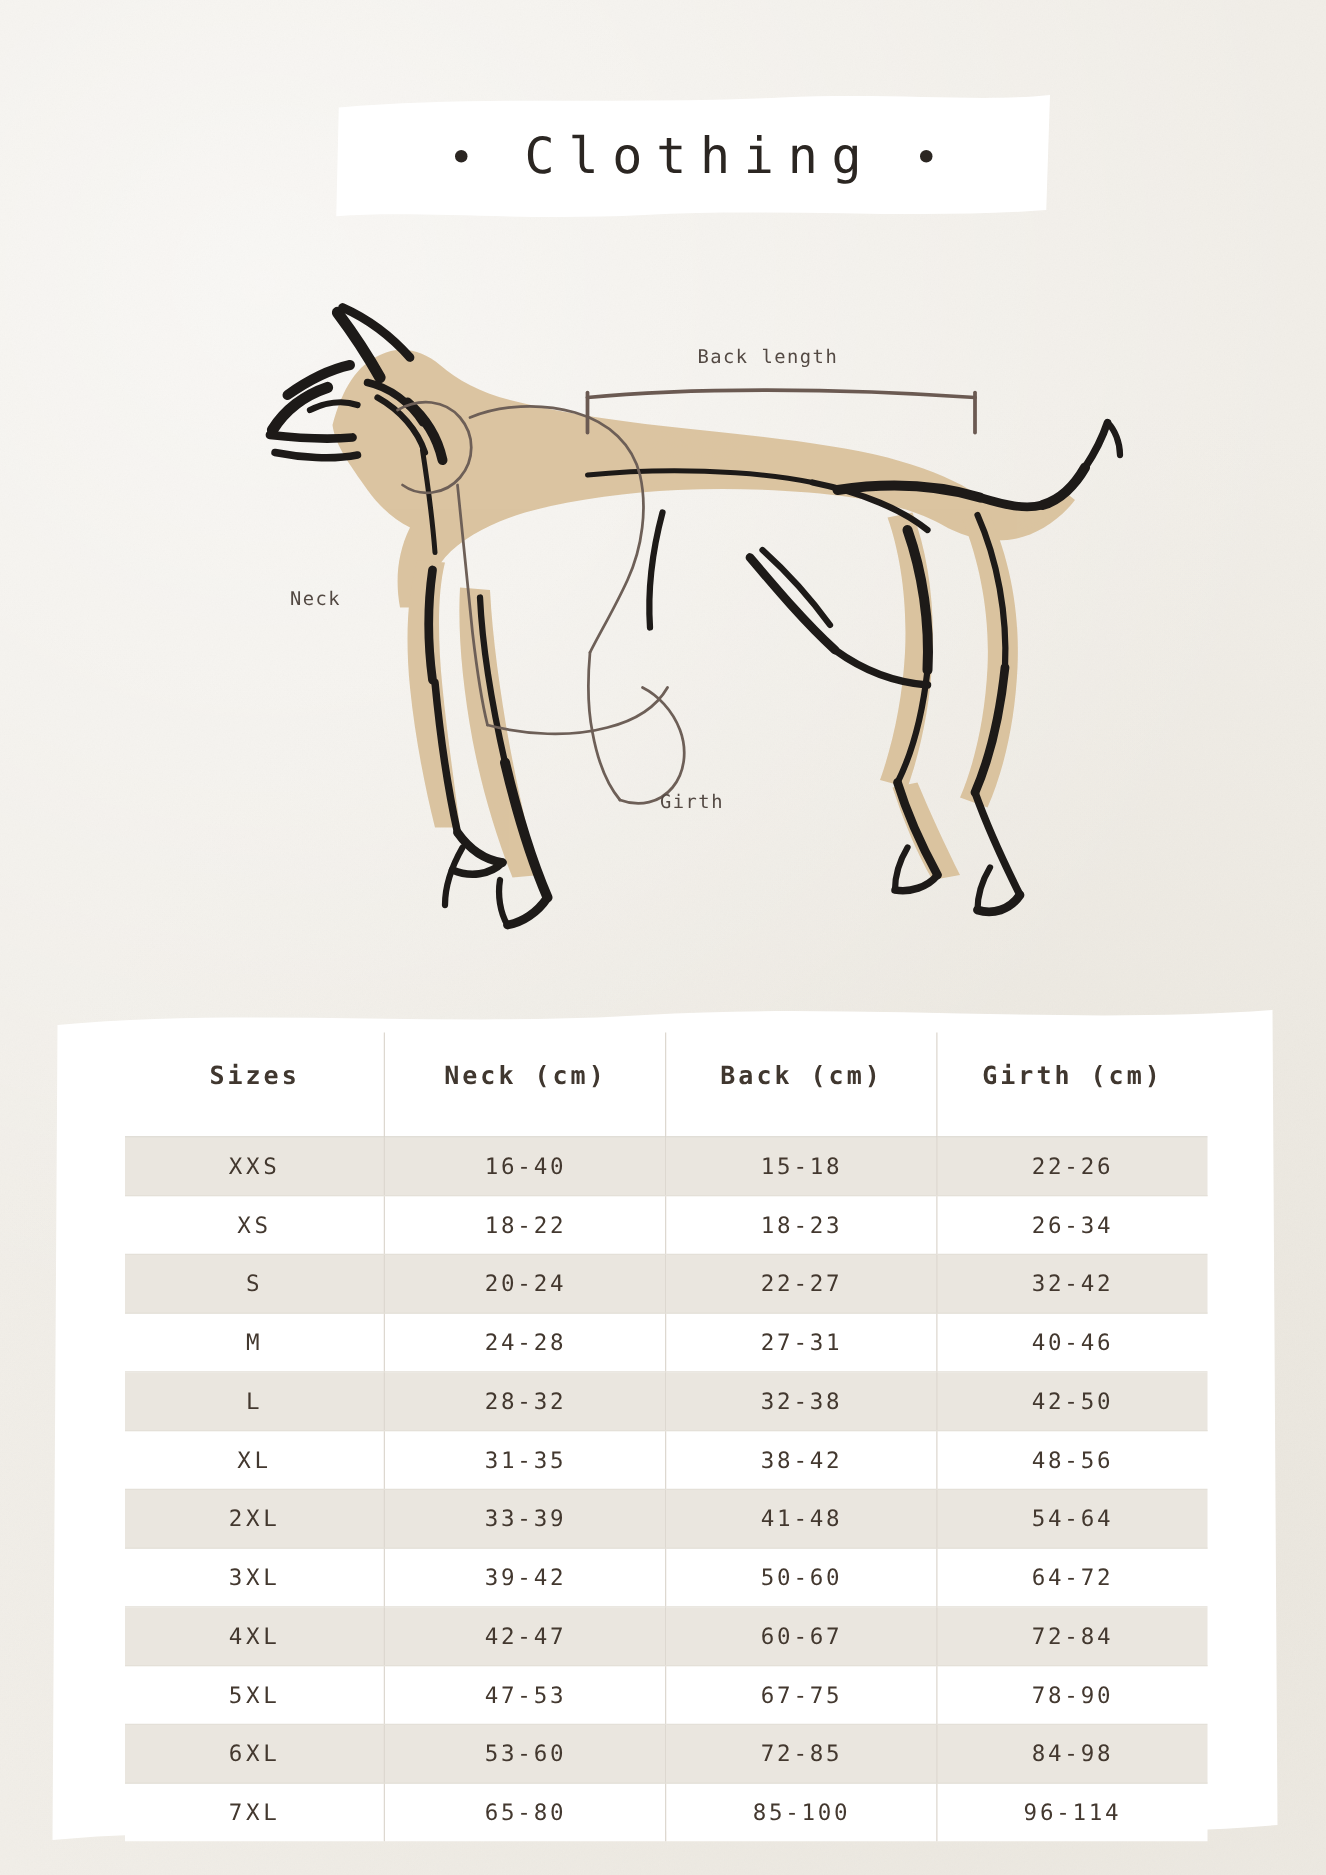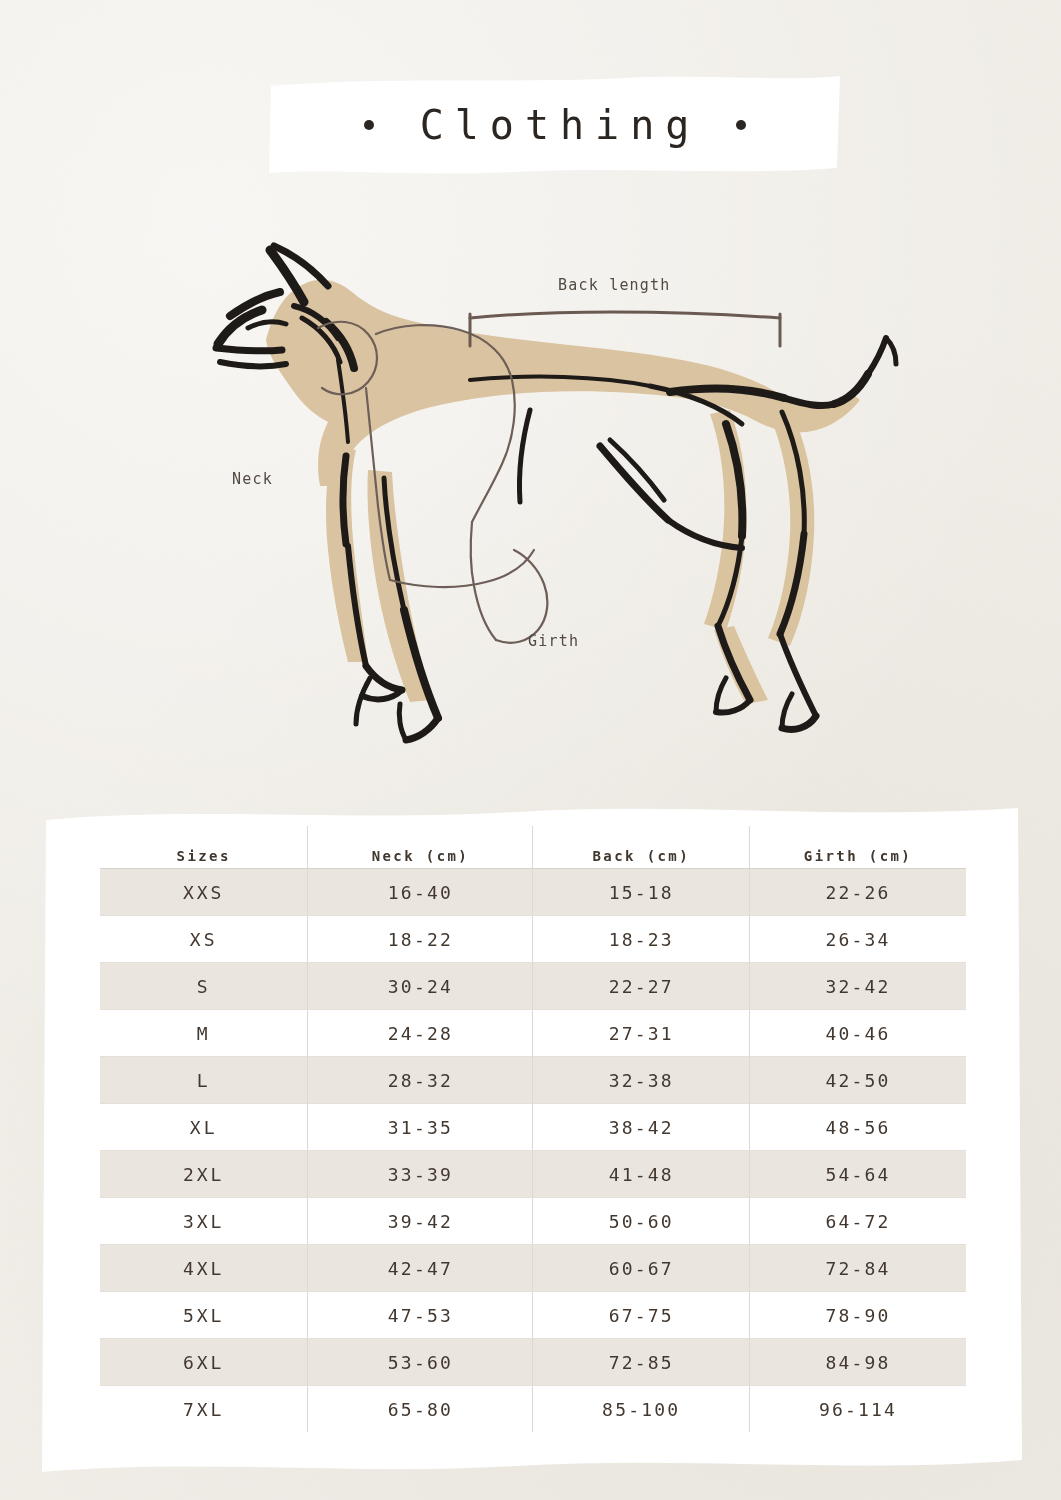--- a/index.html
+++ b/index.html
@@ -114,25 +114,25 @@
     table-layout: fixed;
   }
   th, td {
     text-align: center;
     font-family: "DejaVu Sans Mono", monospace;
     border-right: 1px solid #ddd8d0;
     border-bottom: 1px solid #e4e0d8;
   }
   th:last-child, td:last-child { border-right: none; }
   thead th {
-    font-size: 14px;
+    font-size: 20px;
     letter-spacing: 2.4px;
     color: #40372f;
     font-weight: bold;
-    padding: 22px 4px 4px;
+    padding: 22px 4px 37px;
     border-bottom: 1px solid #d8d3ca;
   }
   tbody td {
     font-size: 18px;
     letter-spacing: 2.2px;
     color: #43382f;
     padding: 13px 16px 12px;
     font-weight: normal;
   }
   tbody tr:nth-child(odd) td { background: #eae6df; }
@@ -296,21 +296,21 @@
             <td>22-26</td>
           </tr>
           <tr>
             <td class="size-cell">XS</td>
             <td>18-22</td>
             <td>18-23</td>
             <td>26-34</td>
           </tr>
           <tr>
             <td class="size-cell">S</td>
-            <td>30-24</td>
+            <td>20-24</td>
             <td>22-27</td>
             <td>32-42</td>
           </tr>
           <tr>
             <td class="size-cell">M</td>
             <td>24-28</td>
             <td>27-31</td>
             <td>40-46</td>
           </tr>
           <tr>

